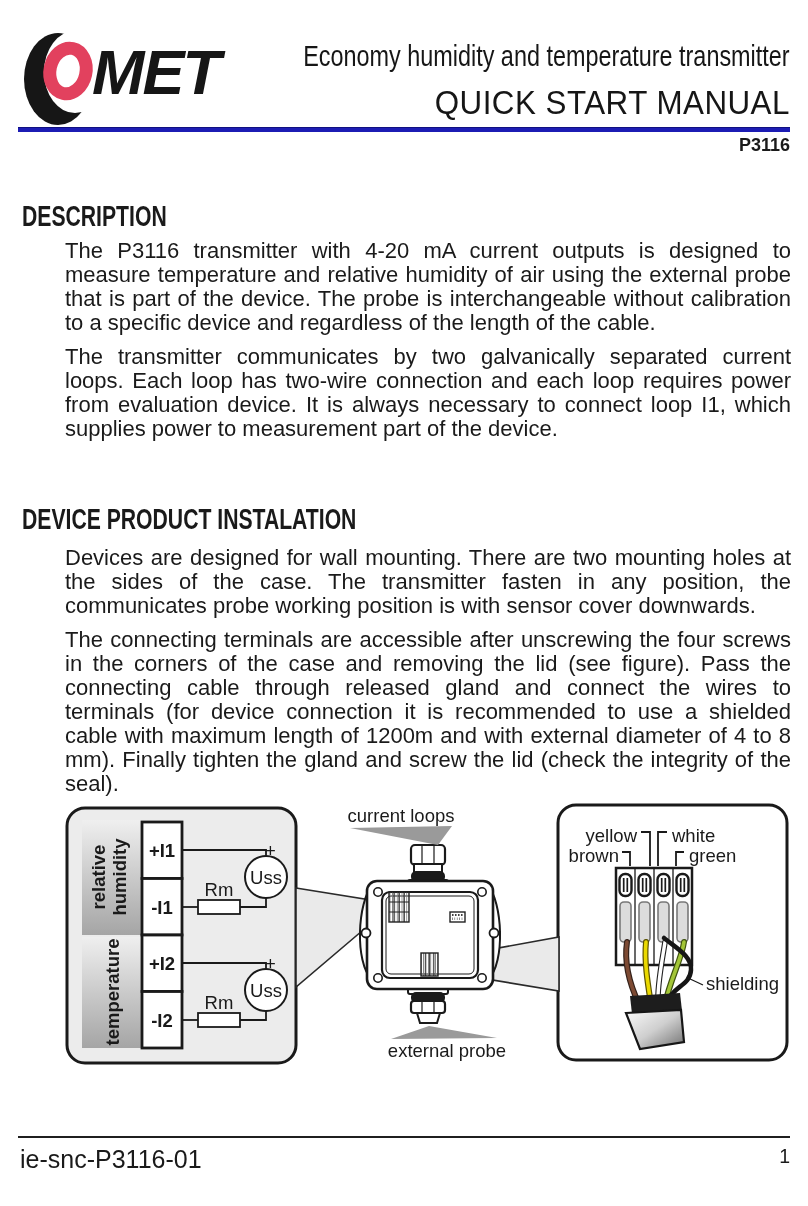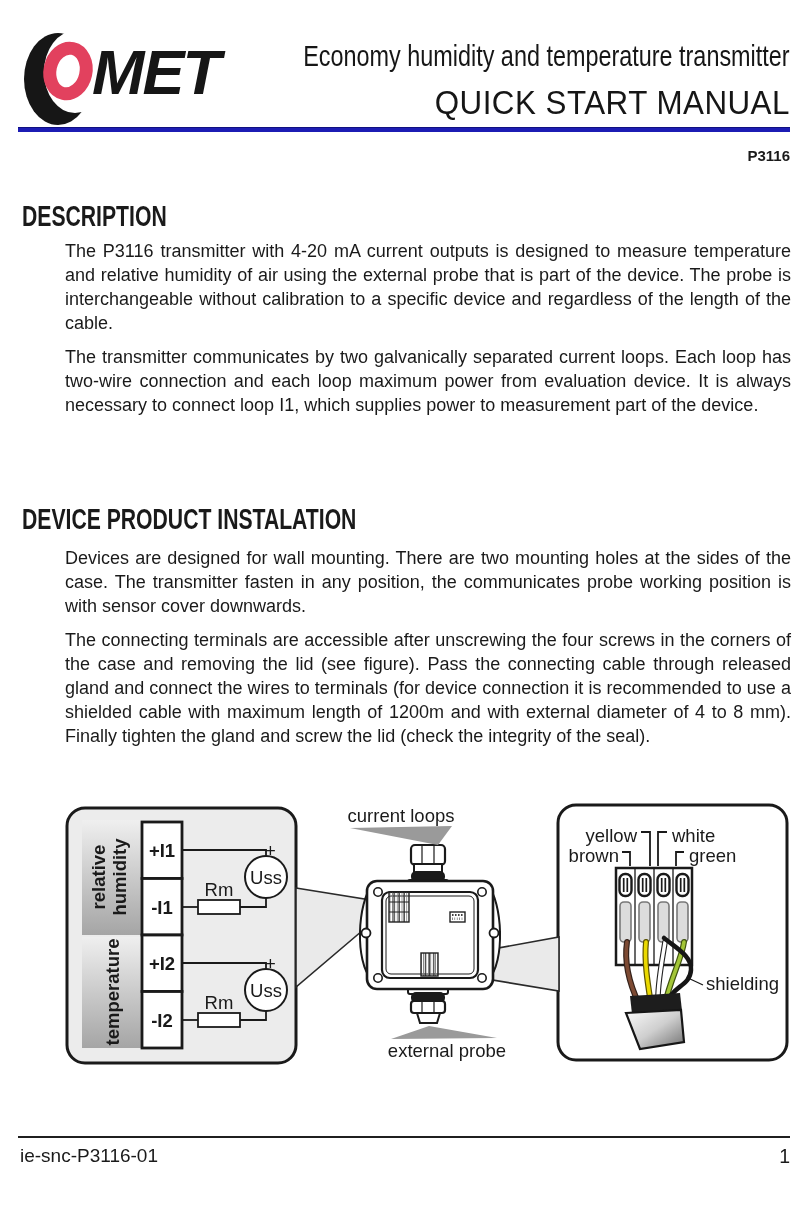--- a/index.html
+++ b/index.html
@@ -5,35 +5,35 @@
   html,body{margin:0;padding:0;}
   body{width:808px;height:1206px;position:relative;background:#fff;
        font-family:"Liberation Sans",sans-serif;color:#1a1a1a;overflow:hidden;}
   .abs{position:absolute;}
   .logo{left:22px;top:28px;}
   .subtitle{top:39px;right:18px;font-size:30px;white-space:nowrap;
             transform:scaleX(0.78);transform-origin:100% 50%;color:#161616;}
   .title{top:84px;right:18px;font-size:33px;white-space:nowrap;letter-spacing:.5px;
          transform:scaleX(0.95);transform-origin:100% 50%;color:#161616;}
   .rule-blue{top:127px;left:18px;width:772px;height:4px;background:#1c1cb4;border-top:1px solid #101080;}
-  .model{top:147px;right:18px;font-size:15px;font-weight:bold;}
+  .model{top:135px;right:18px;font-size:18px;font-weight:bold;}
   .heading{left:22px;font-size:29px;font-weight:bold;white-space:nowrap;
            transform:scaleX(0.73);transform-origin:0 50%;}
   #h1{top:200px}
   #h2{top:503px}
-  .para{left:65px;width:726px;font-size:18px;line-height:24px;text-align:justify;}
+  .para{left:65px;width:726px;font-size:22px;line-height:24px;text-align:justify;}
   #p1{top:239px}
   #p2{top:345px}
   #p3{top:546px}
   #p4{top:628px}
   .figure{left:0;top:795px;}
   .figure text{font-family:"Liberation Sans",sans-serif;fill:#1a1a1a;font-size:18.5px;}
   .figure text.bold{font-weight:bold;}
   .rule-footer{top:1136px;left:18px;width:772px;height:2px;background:#1f1f1f;}
-  .docid{top:1145px;left:20px;font-size:19px;}
+  .docid{top:1145px;left:20px;font-size:25px;}
   .pagenum{top:1145px;right:18px;font-size:19.5px;}
 </style>
 </head>
 <body>
 
 <svg class="abs logo" width="215" height="100" viewBox="0 0 215 100">
   <defs>
     <mask id="cresc">
       <rect x="-10" y="-10" width="235" height="120" fill="#fff"></rect>
       <ellipse cx="53" cy="44" rx="31" ry="41" fill="#000"></ellipse>
@@ -46,21 +46,21 @@
   <text x="70" y="66" font-size="63" font-weight="bold" font-style="italic" letter-spacing="-2" fill="#161616" font-family="Liberation Sans, sans-serif">MET</text>
 </svg>
 
 <div class="abs subtitle">Economy humidity and temperature transmitter</div>
 <div class="abs title">QUICK START MANUAL</div>
 <div class="abs rule-blue"></div>
 <div class="abs model">P3116</div>
 
 <div class="abs heading" id="h1">DESCRIPTION</div>
 <div class="abs para" id="p1">The P3116 transmitter with 4-20 mA current outputs is designed to measure temperature and relative humidity of air using the external probe that is part of the device. The probe is interchangeable without calibration to a specific device and regardless of the length of the cable.</div>
-<div class="abs para" id="p2">The transmitter communicates by two galvanically separated current loops. Each loop has two-wire connection and each loop maximum power from evaluation device. It is always necessary to connect loop I1, which supplies power to measurement part of the device.</div>
+<div class="abs para" id="p2">The transmitter communicates by two galvanically separated current loops. Each loop has two-wire connection and each loop requires power from evaluation device. It is always necessary to connect loop I1, which supplies power to measurement part of the device.</div>
 
 <div class="abs heading" id="h2">DEVICE PRODUCT INSTALATION</div>
 <div class="abs para" id="p3">Devices are designed for wall mounting. There are two mounting holes at the sides of the case. The transmitter fasten in any position, the communicates probe working position is with sensor cover downwards.</div>
 <div class="abs para" id="p4">The connecting terminals are accessible after unscrewing the four screws in the corners of the case and removing the lid (see figure). Pass the connecting cable through released gland and connect the wires to terminals (for device connection it is recommended to use a shielded cable with maximum length of 1200m and with external diameter of 4 to 8 mm). Finally tighten the gland and screw the lid (check the integrity of the seal).</div>
 
 <svg class="abs figure" width="808" height="290" viewBox="0 795 808 290">
   <defs>
     <linearGradient id="gf" x1="0" y1="0" x2="0" y2="1">
       <stop offset="0" stop-color="#efefef"></stop>
         <stop offset="1" stop-color="#a5a5a5"></stop>

